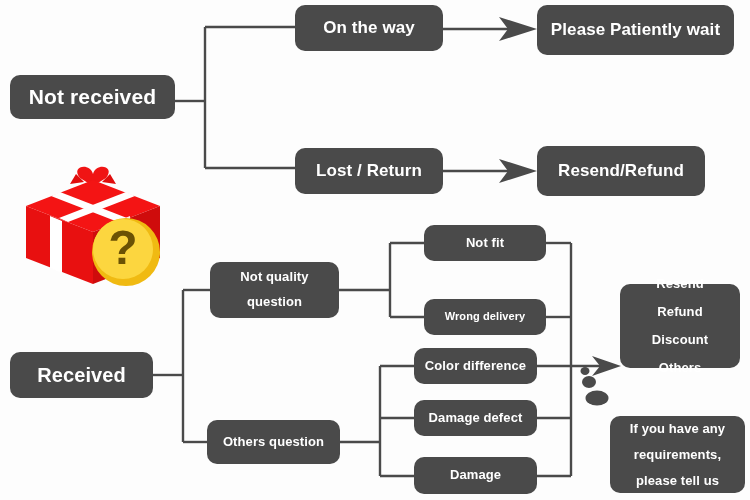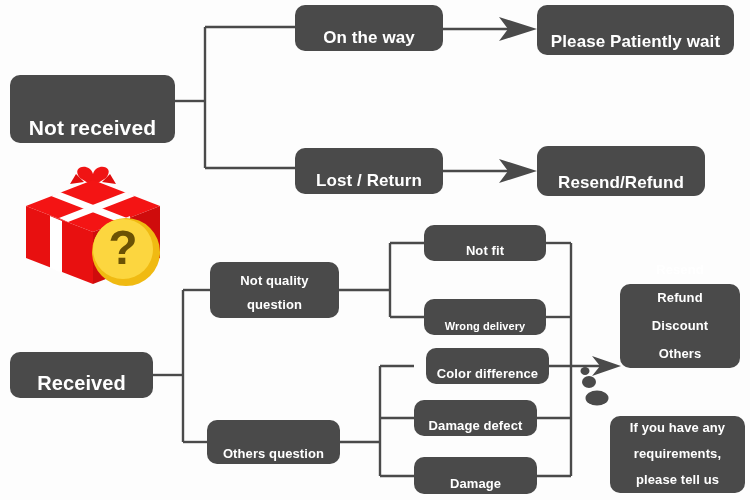--- a/index.html
+++ b/index.html
@@ -16,21 +16,21 @@
     font-family: "Liberation Sans", sans-serif;
   }
   .node {
     position: absolute;
     background: #4a4a4a;
     color: #ffffff;
     border-radius: 10px;
     display: flex;
     flex-direction: column;
     align-items: center;
-    justify-content: flex-end;
+    justify-content: center;
     text-align: center;
     font-weight: bold;
     box-sizing: border-box;
     line-height: 1.45;
     letter-spacing: 0.1px;
     z-index: 3;
   }
   .node .ln { display: block; white-space: nowrap; }
   .svg-layer {
     position: absolute;
@@ -141,37 +141,37 @@
 
     <path d="M32,56 L44,61 L44,113 L32,108 Z" fill="#ffffff"></path>
 
     <path d="M112,56 L100,61 L100,113 L112,108 Z" fill="#ffffff" opacity="0.92"></path>
 
     <circle cx="108" cy="92" r="34" fill="#f0ba12"></circle>
     <circle cx="105" cy="89" r="30" fill="#fcd63f"></circle>
     <text x="105" y="104" text-anchor="middle" font-family="'Liberation Sans', sans-serif" font-size="48" font-weight="bold" fill="#6b5204">?</text>
   </svg>
 
-  <div class="node" style="left:10px; top:75px; width:165px; height:68px; font-size:21px;">
+  <div class="node" style="left:10px; top:75px; width:165px; height:44px; font-size:21px;">
     <span class="ln">Not received</span>
   </div>
 
   <div class="node" style="left:295px; top:5px; width:148px; height:46px; font-size:17px;">
     <span class="ln">On the way</span>
   </div>
 
   <div class="node" style="left:537px; top:5px; width:197px; height:50px; font-size:17px;">
     <span class="ln">Please Patiently wait</span>
   </div>
 
   <div class="node" style="left:295px; top:148px; width:148px; height:46px; font-size:17px;">
     <span class="ln">Lost / Return</span>
   </div>
 
-  <div class="node" style="left:537px; top:146px; width:168px; height:50px; font-size:17px;border-radius:11px;">
+  <div class="node" style="left:537px; top:146px; width:168px; height:50px; font-size:17px;">
     <span class="ln">Resend/Refund</span>
   </div>
 
   <div class="node" style="left:10px; top:352px; width:143px; height:46px; font-size:20px;">
     <span class="ln">Received</span>
   </div>
 
   <div class="node" style="left:210px; top:262px; width:129px; height:56px; font-size:13px; line-height:1.9;">
     <span class="ln">Not quality</span>
     <span class="ln">question</span>
@@ -182,21 +182,21 @@
   </div>
 
   <div class="node" style="left:424px; top:225px; width:122px; height:36px; font-size:13px;">
     <span class="ln">Not fit</span>
   </div>
 
   <div class="node" style="left:424px; top:299px; width:122px; height:36px; font-size:11px;">
     <span class="ln">Wrong delivery</span>
   </div>
 
-  <div class="node" style="left:414px; top:348px; width:123px; height:36px; font-size:13px;margin-left:12px;">
+  <div class="node" style="left:414px; top:348px; width:123px; height:36px; font-size:13px;">
     <span class="ln">Color difference</span>
   </div>
 
   <div class="node" style="left:414px; top:400px; width:123px; height:36px; font-size:13px;">
     <span class="ln">Damage defect</span>
   </div>
 
   <div class="node" style="left:414px; top:457px; width:123px; height:37px; font-size:13px;">
     <span class="ln">Damage</span>
   </div>

